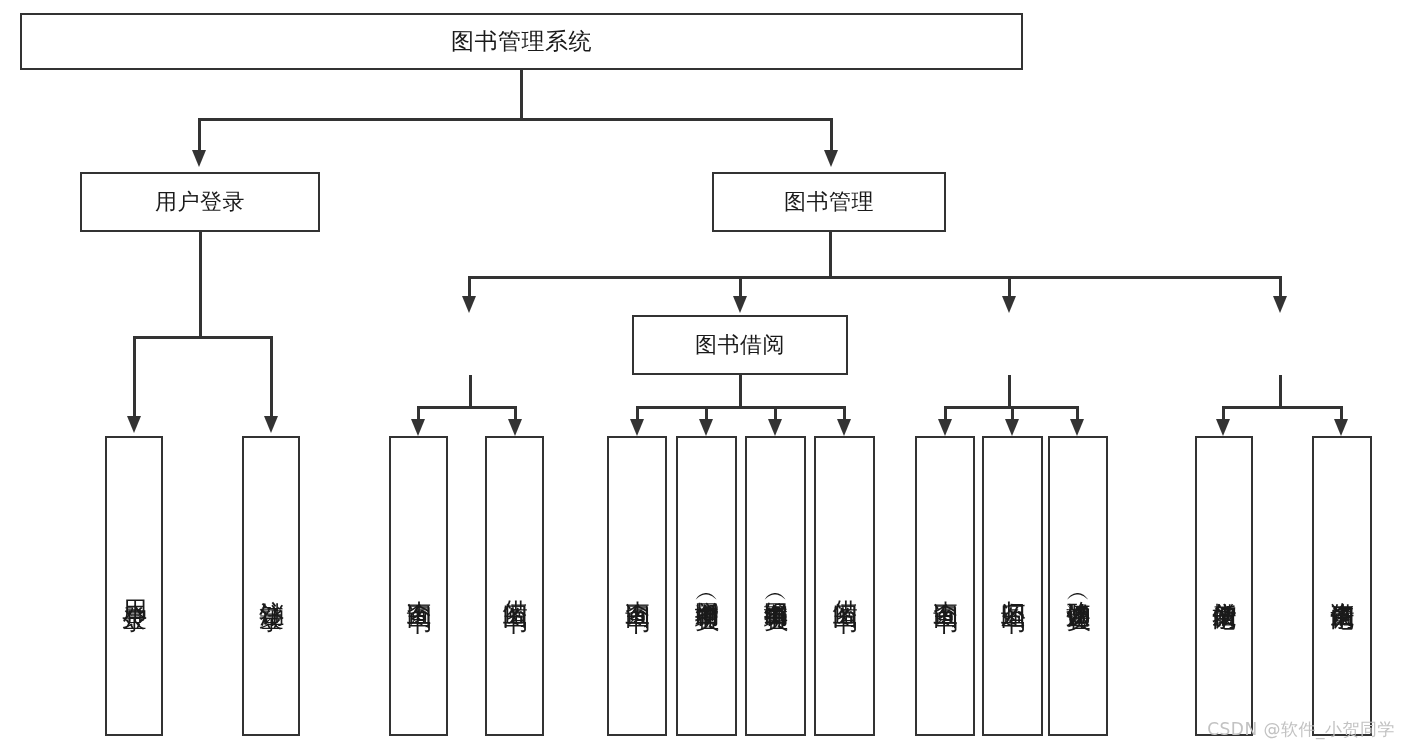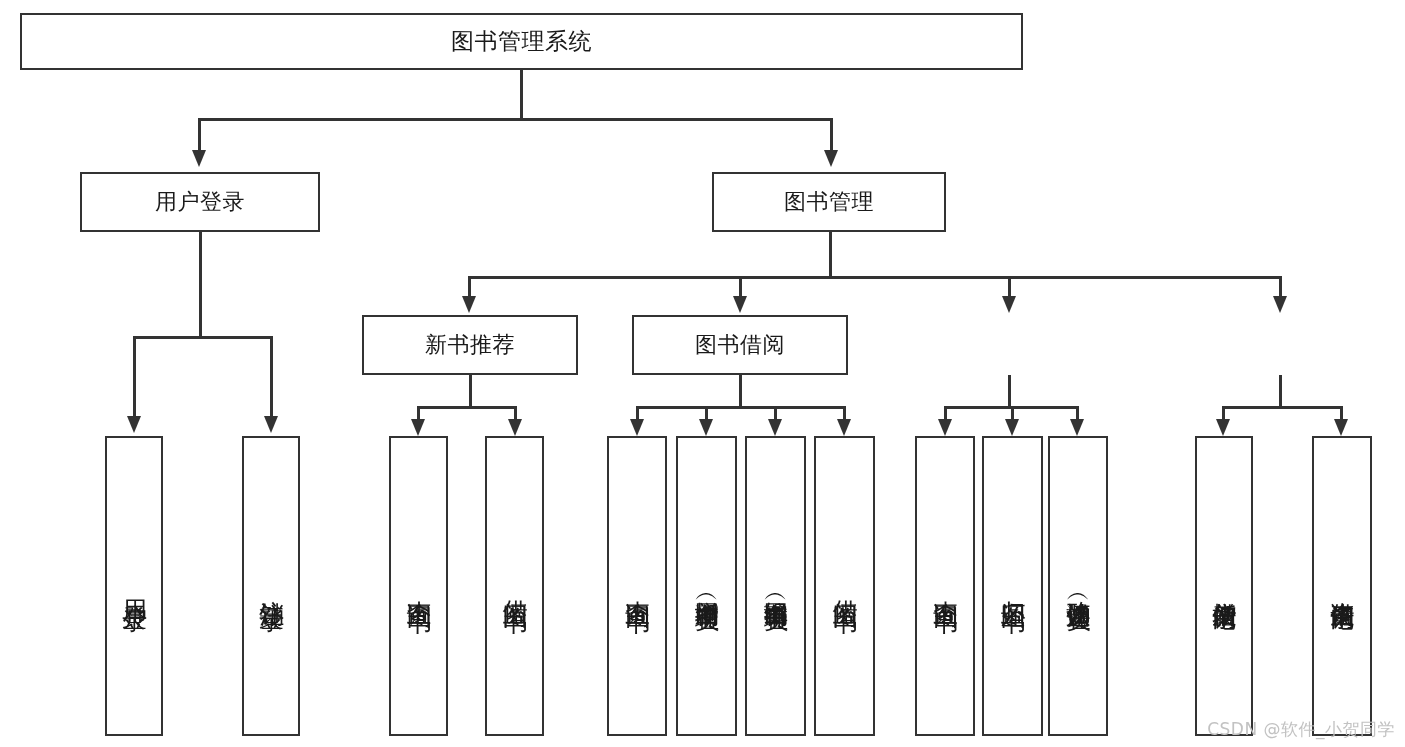--- a/index.html
+++ b/index.html
@@ -133,23 +133,20 @@
   <div class="ln h" style="left:468px; top:276px; width:813px; height:2.5px;"></div>
   <div class="ln v" style="left:468px; top:276px; width:2.5px; height:24px;"></div>
   <div class="arrow" style="left:462px; top:296px;"></div>
   <div class="ln v" style="left:739px; top:276px; width:2.5px; height:24px;"></div>
   <div class="arrow" style="left:733px; top:296px;"></div>
   <div class="ln v" style="left:1008px; top:276px; width:2.5px; height:24px;"></div>
   <div class="arrow" style="left:1002px; top:296px;"></div>
   <div class="ln v" style="left:1279px; top:276px; width:2.5px; height:24px;"></div>
   <div class="arrow" style="left:1273px; top:296px;"></div>
 
-  <div class="node horiz" style="left:362px; top:315px; width:216px; height:60px;">
-    <span class="label">新书推荐</span>
-  </div>
   <div class="node horiz" style="left:632px; top:315px; width:216px; height:60px;">
     <span class="label">图书借阅</span>
   </div>
 
   <div class="ln v" style="left:469px; top:375px; width:2.5px; height:33px;"></div>
   <div class="ln h" style="left:417px; top:406px; width:100px; height:2.5px;"></div>
   <div class="ln v" style="left:417px; top:406px; width:2.5px; height:18px;"></div>
   <div class="arrow" style="left:411px; top:419px;"></div>
   <div class="ln v" style="left:514px; top:406px; width:2.5px; height:18px;"></div>
   <div class="arrow" style="left:508px; top:419px;"></div>

